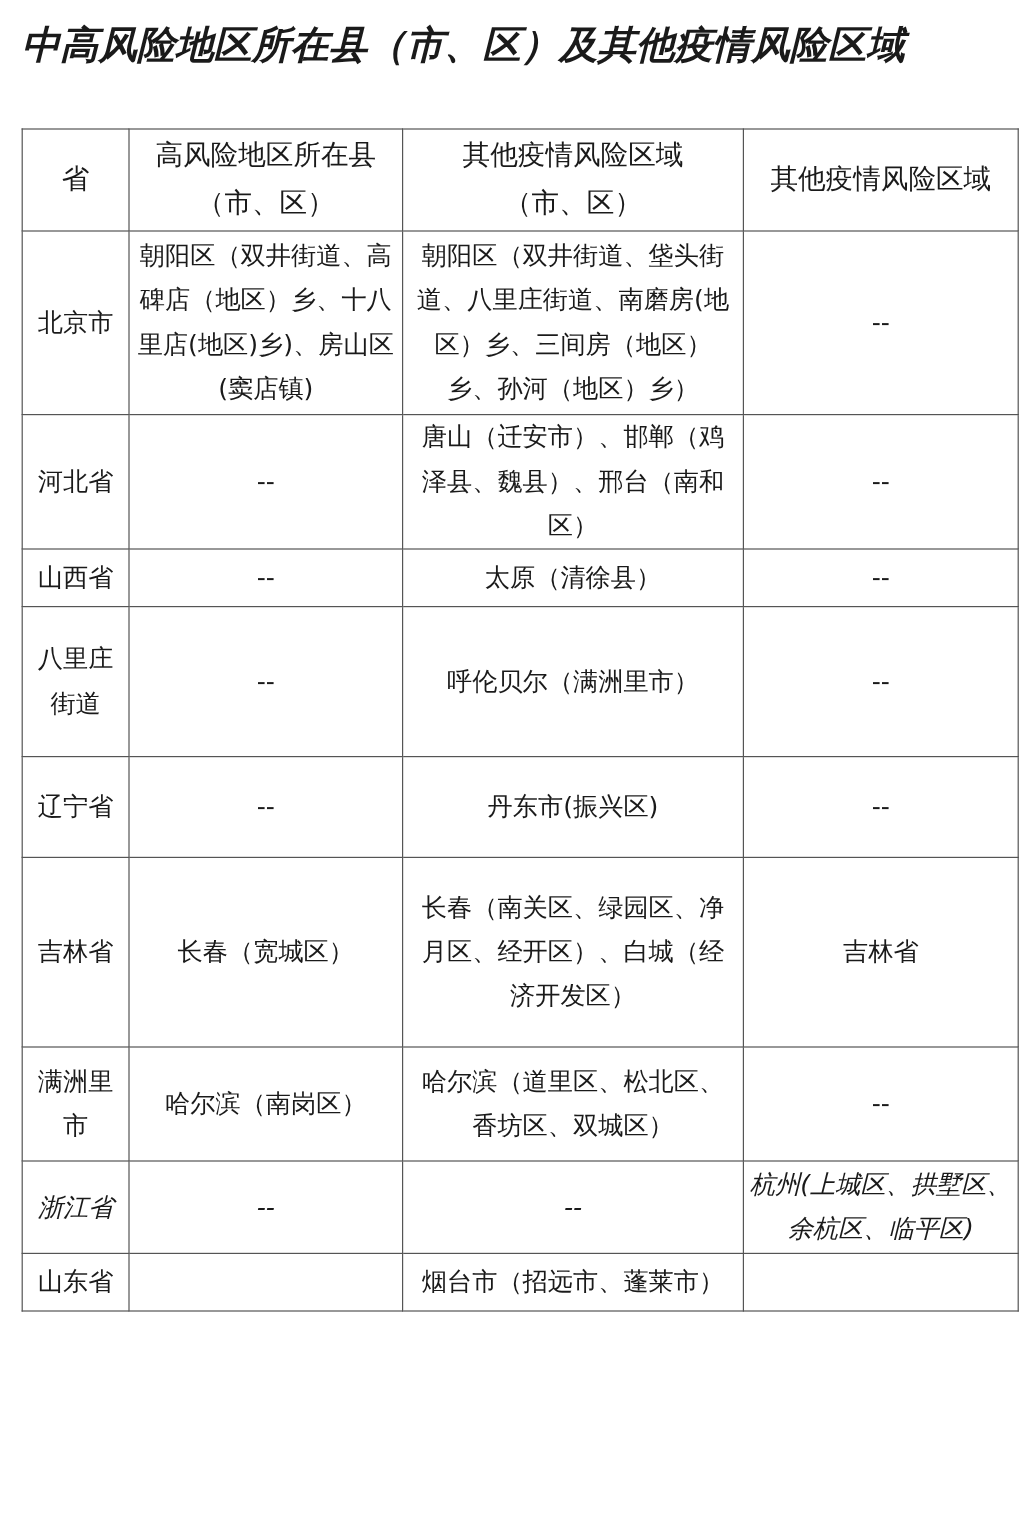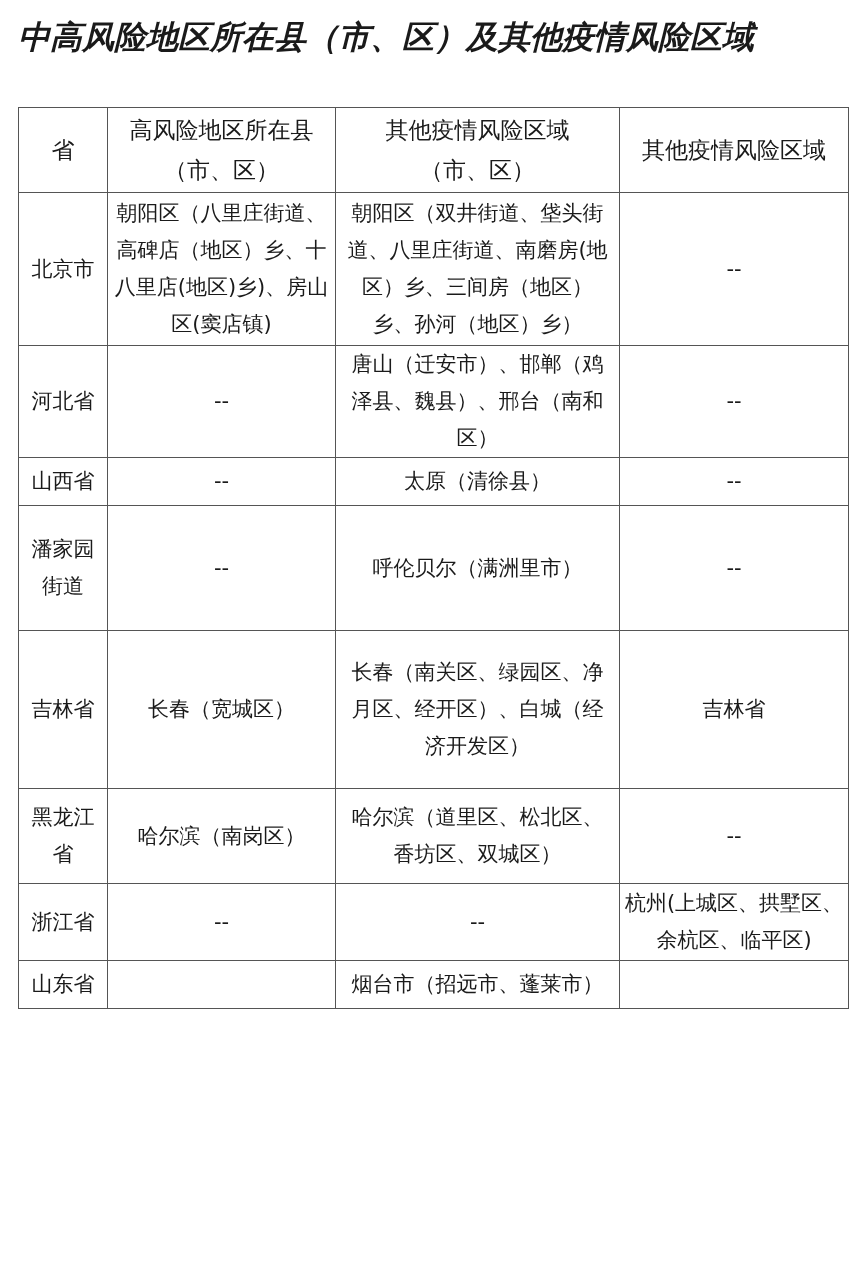--- a/index.html
+++ b/index.html
@@ -36,55 +36,61 @@
     <tr style="height:85px">
       <th>省</th>
       <th>高风险地区所在县（市、区）</th>
       <th style="padding:0 40px">其他疫情风险区域（市、区）</th>
       <th>其他疫情风险区域</th>
     </tr>
   </thead>
   <tbody id="tbody">
     <tr style="height: 153px;">
       <td class="prov">北京市</td>
-      <td>朝阳区（八里庄街道、高碑店（地区）乡、十八里店(地区)乡)、房山区(窦店镇)</td>
+      <td>朝阳区（双井街道、高碑店（地区）乡、十八里店(地区)乡)、房山区(窦店镇)</td>
       <td>朝阳区（双井街道、垡头街道、八里庄街道、南磨房(地区）乡、三间房（地区）乡、孙河（地区）乡）</td>
       <td>--</td>
     </tr>
     <tr style="height: 110px;">
       <td class="prov">河北省</td>
       <td>--</td>
       <td>唐山（迁安市）、邯郸（鸡泽县、魏县）、邢台（南和区）</td>
       <td>--</td>
     </tr>
     <tr style="height: 48px;">
       <td class="prov">山西省</td>
       <td>--</td>
       <td>太原（清徐县）</td>
       <td>--</td>
     </tr>
     <tr style="height: 125px;">
-      <td class="prov" style="padding:0 12px">潘家园街道</td>
+      <td class="prov" style="padding:0 12px">八里庄街道</td>
       <td>--</td>
       <td>呼伦贝尔（满洲里市）</td>
+      <td>--</td>
+    </tr>
+    <tr style="height: 84px;">
+      <td class="prov">辽宁省</td>
+      <td>--</td>
+      <td>丹东市(振兴区)</td>
       <td>--</td>
     </tr>
     <tr style="height: 158px;">
       <td class="prov">吉林省</td>
       <td>长春（宽城区）</td>
       <td>长春（南关区、绿园区、净月区、经开区）、白城（经济开发区）</td>
       <td>吉林省</td>
     </tr>
     <tr style="height: 95px;">
-      <td class="prov" style="padding:0 12px">黑龙江省</td>
+      <td class="prov" style="padding:0 12px">满洲里市</td>
       <td>哈尔滨（南岗区）</td>
       <td>哈尔滨（道里区、松北区、香坊区、双城区）</td>
       <td>--</td>
     </tr>
-    <tr style="height: 77px;">
+    <tr style="height: 77px; font-style: italic;">
       <td class="prov">浙江省</td>
       <td>--</td>
       <td>--</td>
       <td style="padding:0 2px">杭州(上城区、拱墅区、余杭区、临平区)</td>
     </tr>
     <tr style="height: 48px;">
       <td class="prov">山东省</td>
       <td></td>
       <td>烟台市（招远市、蓬莱市）</td>
       <td></td>

